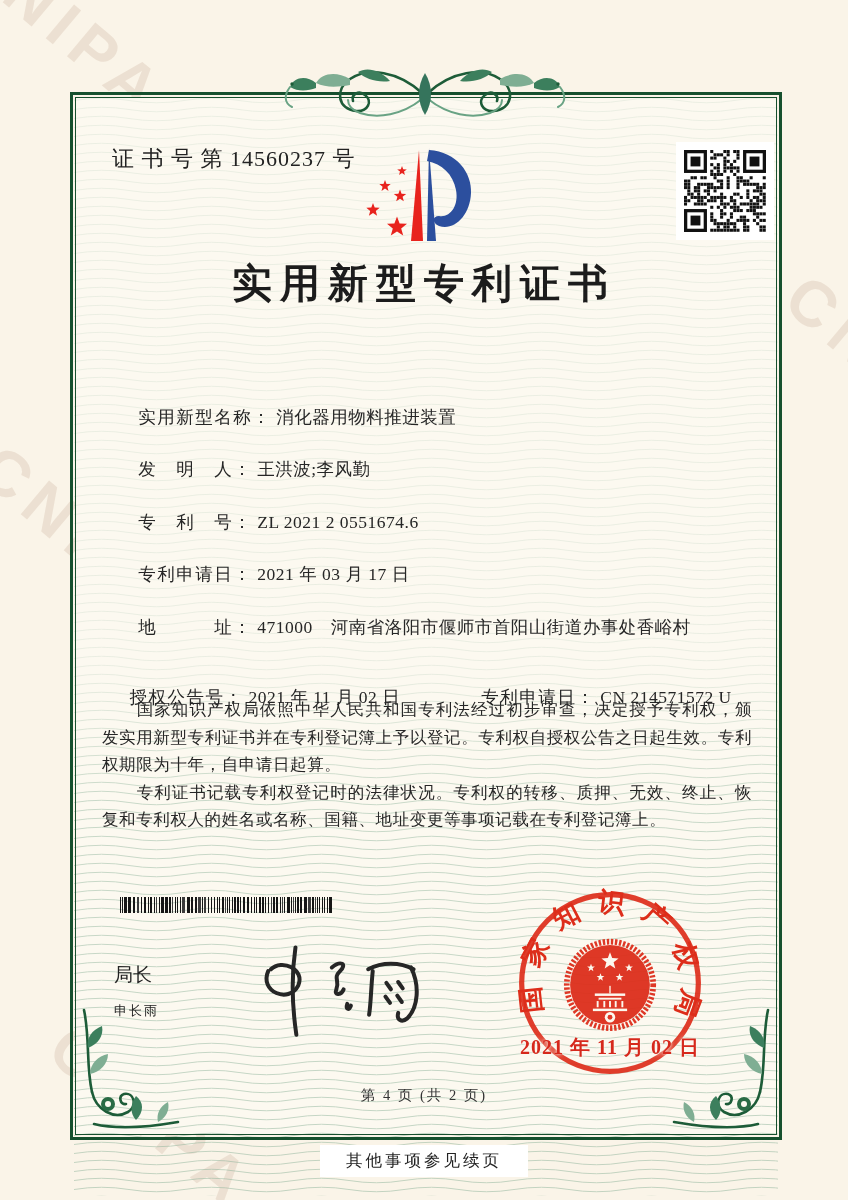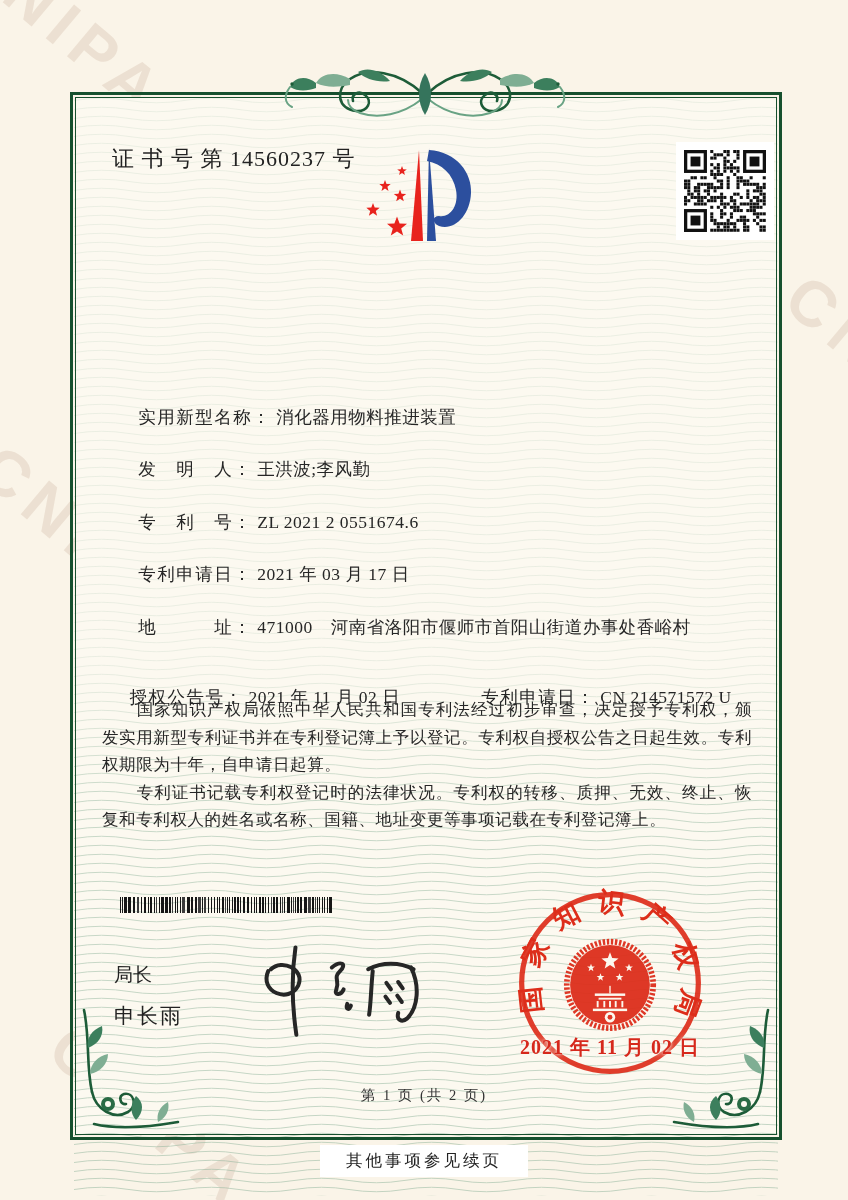--- a/index.html
+++ b/index.html
@@ -54,21 +54,21 @@
   .grant-row{position:absolute;left:112px;top:652px;z-index:4;height:30px;line-height:30px;font-size:17.5px;white-space:pre;width:640px;}
   .grant-no{position:absolute;left:343px;top:0;}
   .paras{position:absolute;left:102px;top:696px;width:650px;z-index:4;}
   .paras p{
     margin:0;font-size:16.5px;line-height:27.6px;text-indent:2.1em;
     letter-spacing:0.6px;text-align:justify;color:#262626;
   }
   .barcode{position:absolute;left:120px;top:897px;height:16px;z-index:4;display:flex;align-items:stretch;}
   .barcode .bar{height:16px;background:#161616;}
   .director-title{position:absolute;left:114px;top:962px;z-index:4;font-family:"Liberation Sans","DejaVu Sans",sans-serif;font-size:19px;color:#222;}
-  .director-name{position:absolute;left:114px;top:1002px;z-index:4;font-family:"Liberation Sans","DejaVu Sans",sans-serif;font-size:21px;color:#222;letter-spacing:2px;text-align:right;}
+  .director-name{position:absolute;left:114px;top:1002px;z-index:4;font-family:"Liberation Sans","DejaVu Sans",sans-serif;font-size:13px;color:#222;letter-spacing:2px;text-align:right;}
   .signature{position:absolute;left:245px;top:942px;z-index:5;}
   .sig-stroke{fill:none;stroke:#262626;stroke-width:4.4;stroke-linecap:round;stroke-linejoin:round;}
   .seal{position:absolute;left:515px;top:888px;z-index:6;}
   .seal-date{
     position:absolute;left:505px;top:1034px;width:210px;z-index:7;text-align:center;
     font-size:20px;font-weight:bold;color:#d6281c;letter-spacing:1px;white-space:pre;
     text-shadow:0 0 3px rgba(252,249,240,.95),0 0 6px rgba(252,249,240,.8);
   }
   .page-footer{position:absolute;left:0;right:0;top:1086px;z-index:4;text-align:center;font-size:14.5px;letter-spacing:2px;color:#333;white-space:pre;}
   .note{
@@ -392,20 +392,21 @@
         <rect x="45.919999999999995" y="78.72" width="3.0504" height="3.0504" fill="#111"></rect>
         <rect x="49.199999999999996" y="78.72" width="3.0504" height="3.0504" fill="#111"></rect>
         <rect x="52.48" y="78.72" width="3.0504" height="3.0504" fill="#111"></rect>
         <rect x="59.04" y="78.72" width="3.0504" height="3.0504" fill="#111"></rect>
         <rect x="62.31999999999999" y="78.72" width="3.0504" height="3.0504" fill="#111"></rect>
         <rect x="75.44" y="78.72" width="3.0504" height="3.0504" fill="#111"></rect>
         <rect x="78.72" y="78.72" width="3.0504" height="3.0504" fill="#111"></rect>
       </svg>
   </div>
 
+  <div class="title">实用新型专利证书</div>
 
   <div class="fields">
     <div class="field-row">
       <span class="flabel">实用新型名称：</span><span class="fvalue">消化器用物料推进装置</span>
     </div>
     <div class="field-row">
       <span class="flabel">发　明　人：</span><span class="fvalue">王洪波;李风勤</span>
     </div>
     <div class="field-row">
       <span class="flabel">专　利　号：</span><span class="fvalue">ZL 2021 2 0551674.6</span>
@@ -547,16 +548,16 @@
       <rect x="99" y="119" width="2" height="6.5" fill="#fdf8ee"></rect>
       <rect x="105" y="119" width="2" height="6.5" fill="#fdf8ee"></rect>
       <rect x="112" y="119" width="2" height="6.5" fill="#fdf8ee"></rect>
       <rect x="82" y="127" width="36" height="2.6" fill="#fdf8ee"></rect>
       <circle cx="100" cy="136" r="5.5" fill="#fdf8ee"></circle>
       <circle cx="100" cy="136" r="2.6" fill="#dd2d1a"></circle>
     </g>
   </svg>
   <div class="seal-date">2021 年 11 月 02 日</div>
 
-  <div class="page-footer">第 1 页 (共 2 页)</div>
+  <div class="page-footer">第 4 页 (共 2 页)</div>
   <div class="note">其他事项参见续页</div>
 
 </div>
 
 </body></html>

